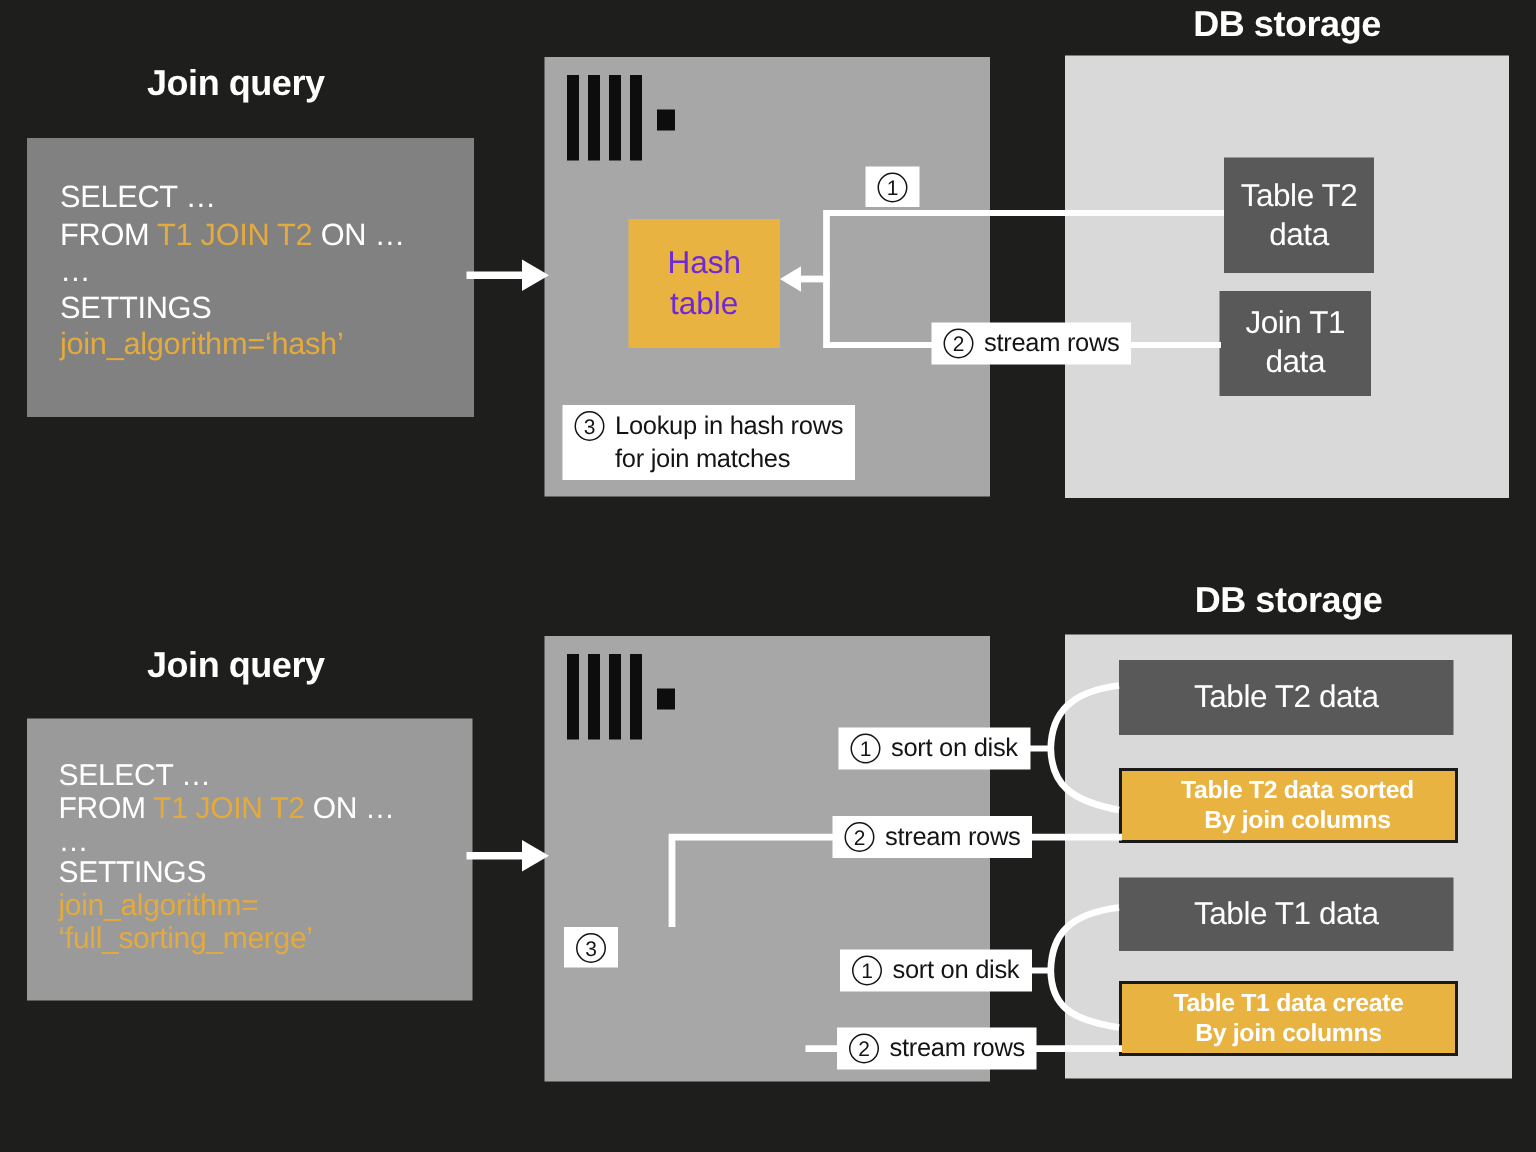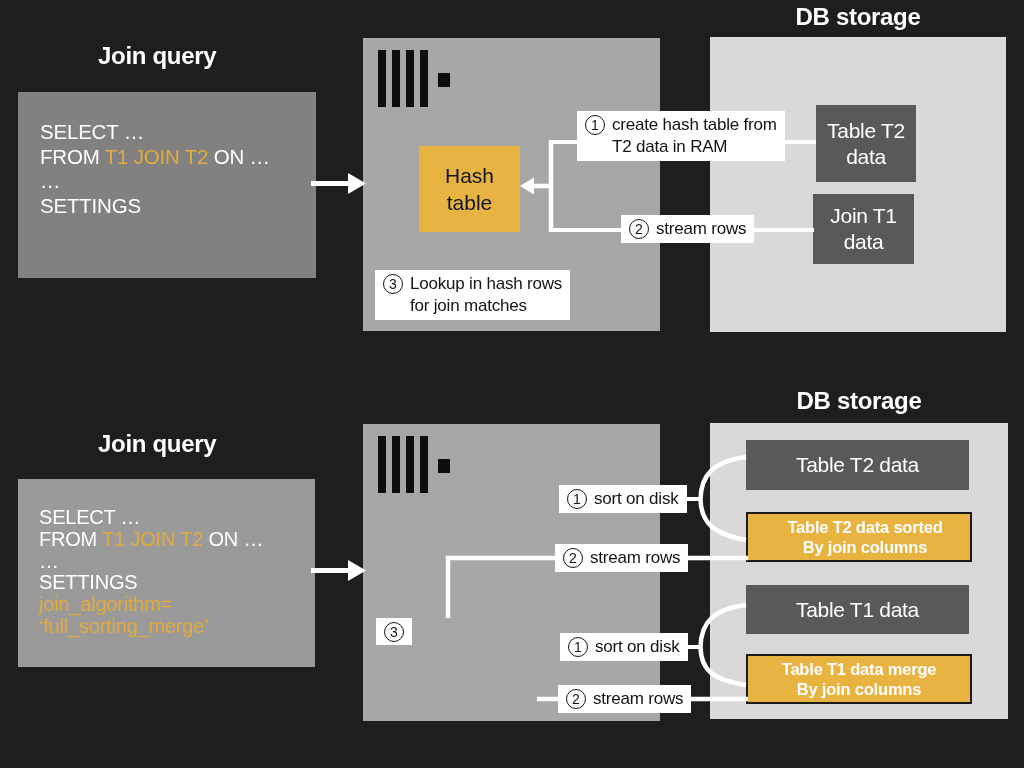--- a/index.html
+++ b/index.html
@@ -23,21 +23,21 @@
   .sv1{left:363px;top:38px;width:297px;height:293px;}
   .sv2{left:363px;top:424px;width:297px;height:297px;}
   .bars-icon{position:absolute;width:74px;height:57px;}
   .bars-icon .bar{position:absolute;top:0;width:8px;height:57px;background:#0d0d0d;}
   .bars-icon .b1{left:0;} .bars-icon .b2{left:14px;} .bars-icon .b3{left:28px;} .bars-icon .b4{left:42px;}
   .bars-icon .dot{position:absolute;left:60px;top:23px;width:12px;height:14px;background:#0d0d0d;}
   .icon1{left:378px;top:50px;}
   .icon2{left:378px;top:436px;}
   
   .hash-box{position:absolute;left:419px;top:146px;width:101px;height:86px;background:#E9B342;
-    display:flex;align-items:center;justify-content:center;color:#0f172a;font-size:21px;font-weight:500;
+    display:flex;align-items:center;justify-content:center;color:#6d28d9;font-size:21px;font-weight:500;
     line-height:27px;white-space:pre-line;text-align:center;}
   
   .db-box{position:absolute;background:#d9d9d9;}
   .db1{left:710px;top:37px;width:296px;height:295px;}
   .db2{left:710px;top:423px;width:298px;height:296px;}
   .tbl-dark{position:absolute;background:#595959;color:#fff;font-weight:400;font-size:21px;line-height:26px;
     display:flex;align-items:center;justify-content:center;text-align:center;white-space:pre-line;letter-spacing:-0.3px;}
   .t2a{left:816px;top:105px;width:100px;height:77px;}
   .t1a{left:813px;top:194px;width:101px;height:70px;}
   .t2b{left:746px;top:440px;width:223px;height:50px;}
@@ -68,20 +68,21 @@
 
 <div class="stage">
 
   <div class="big-title" style="left:98px;top:42px;">Join query</div>
   <div class="query-box qb1"></div>
   <div class="sql sql1">
     <div><span>SELECT …</span></div>
     <div><span>FROM </span><span class="y">T1 JOIN T2</span><span> ON …</span></div>
     <div><span>…</span></div>
     <div><span>SETTINGS</span></div>
+    <div class="y">join_algorithm=‘hash’</div>
   </div>
 
   <div class="server-box sv1"></div>
   <div class="bars-icon icon1">
     <div class="bar b1"></div>
       <div class="bar b2"></div>
       <div class="bar b3"></div>
       <div class="bar b4"></div>
       <div class="dot"></div>
   </div>
@@ -114,21 +115,21 @@
       <div class="bar b4"></div>
       <div class="dot"></div>
   </div>
 
   <div class="big-title center-title" style="left:710px;top:387px;width:298px;">DB storage</div>
   <div class="db-box db2"></div>
   <div class="tbl-dark t2b">Table T2 data</div>
   <div class="tbl-yellow t2s">Table T2 data sorted
 By join columns</div>
   <div class="tbl-dark t1b">Table T1 data</div>
-  <div class="tbl-yellow t1s">Table T1 data merge
+  <div class="tbl-yellow t1s">Table T1 data create
 By join columns</div>
 
   <svg class="wires" width="1024" height="768" viewBox="0 0 1024 768">
 
     <path d="M311 183.5 H350" stroke="#fff" stroke-width="5" fill="none"></path>
     <polygon points="348,173 348,194 366,183.5" fill="#fff"></polygon>
 
     <path d="M551 140 V232" stroke="#fff" stroke-width="4.5" fill="none"></path>
     <path d="M551 142 H816" stroke="#fff" stroke-width="4" fill="none"></path>
     <path d="M551 230 H814" stroke="#fff" stroke-width="4" fill="none"></path>
@@ -145,22 +146,20 @@
 
     <path d="M680 499 H701" stroke="#fff" stroke-width="4" fill="none"></path>
     <path d="M746 457 C714 461, 701 475, 700.5 499 C701 523, 714 534, 746 540" stroke="#fff" stroke-width="4.5" fill="none"></path>
 
     <path d="M680 647 H701" stroke="#fff" stroke-width="4" fill="none"></path>
     <path d="M746 605 C714 609, 701 622, 700.5 647 C701 671, 714 680, 746 685" stroke="#fff" stroke-width="4.5" fill="none"></path>
   </svg>
 
   <div class="steplabel lb11">
     <span class="num">1</span>
-    <span class="ltext">create hash table from
-T2 data in RAM</span>
   </div>
   <div class="steplabel lb12">
     <span class="num">2</span>
     <span class="ltext">stream rows</span>
   </div>
   <div class="steplabel lb13">
     <span class="num">3</span>
     <span class="ltext">Lookup in hash rows
 for join matches</span>
   </div>

